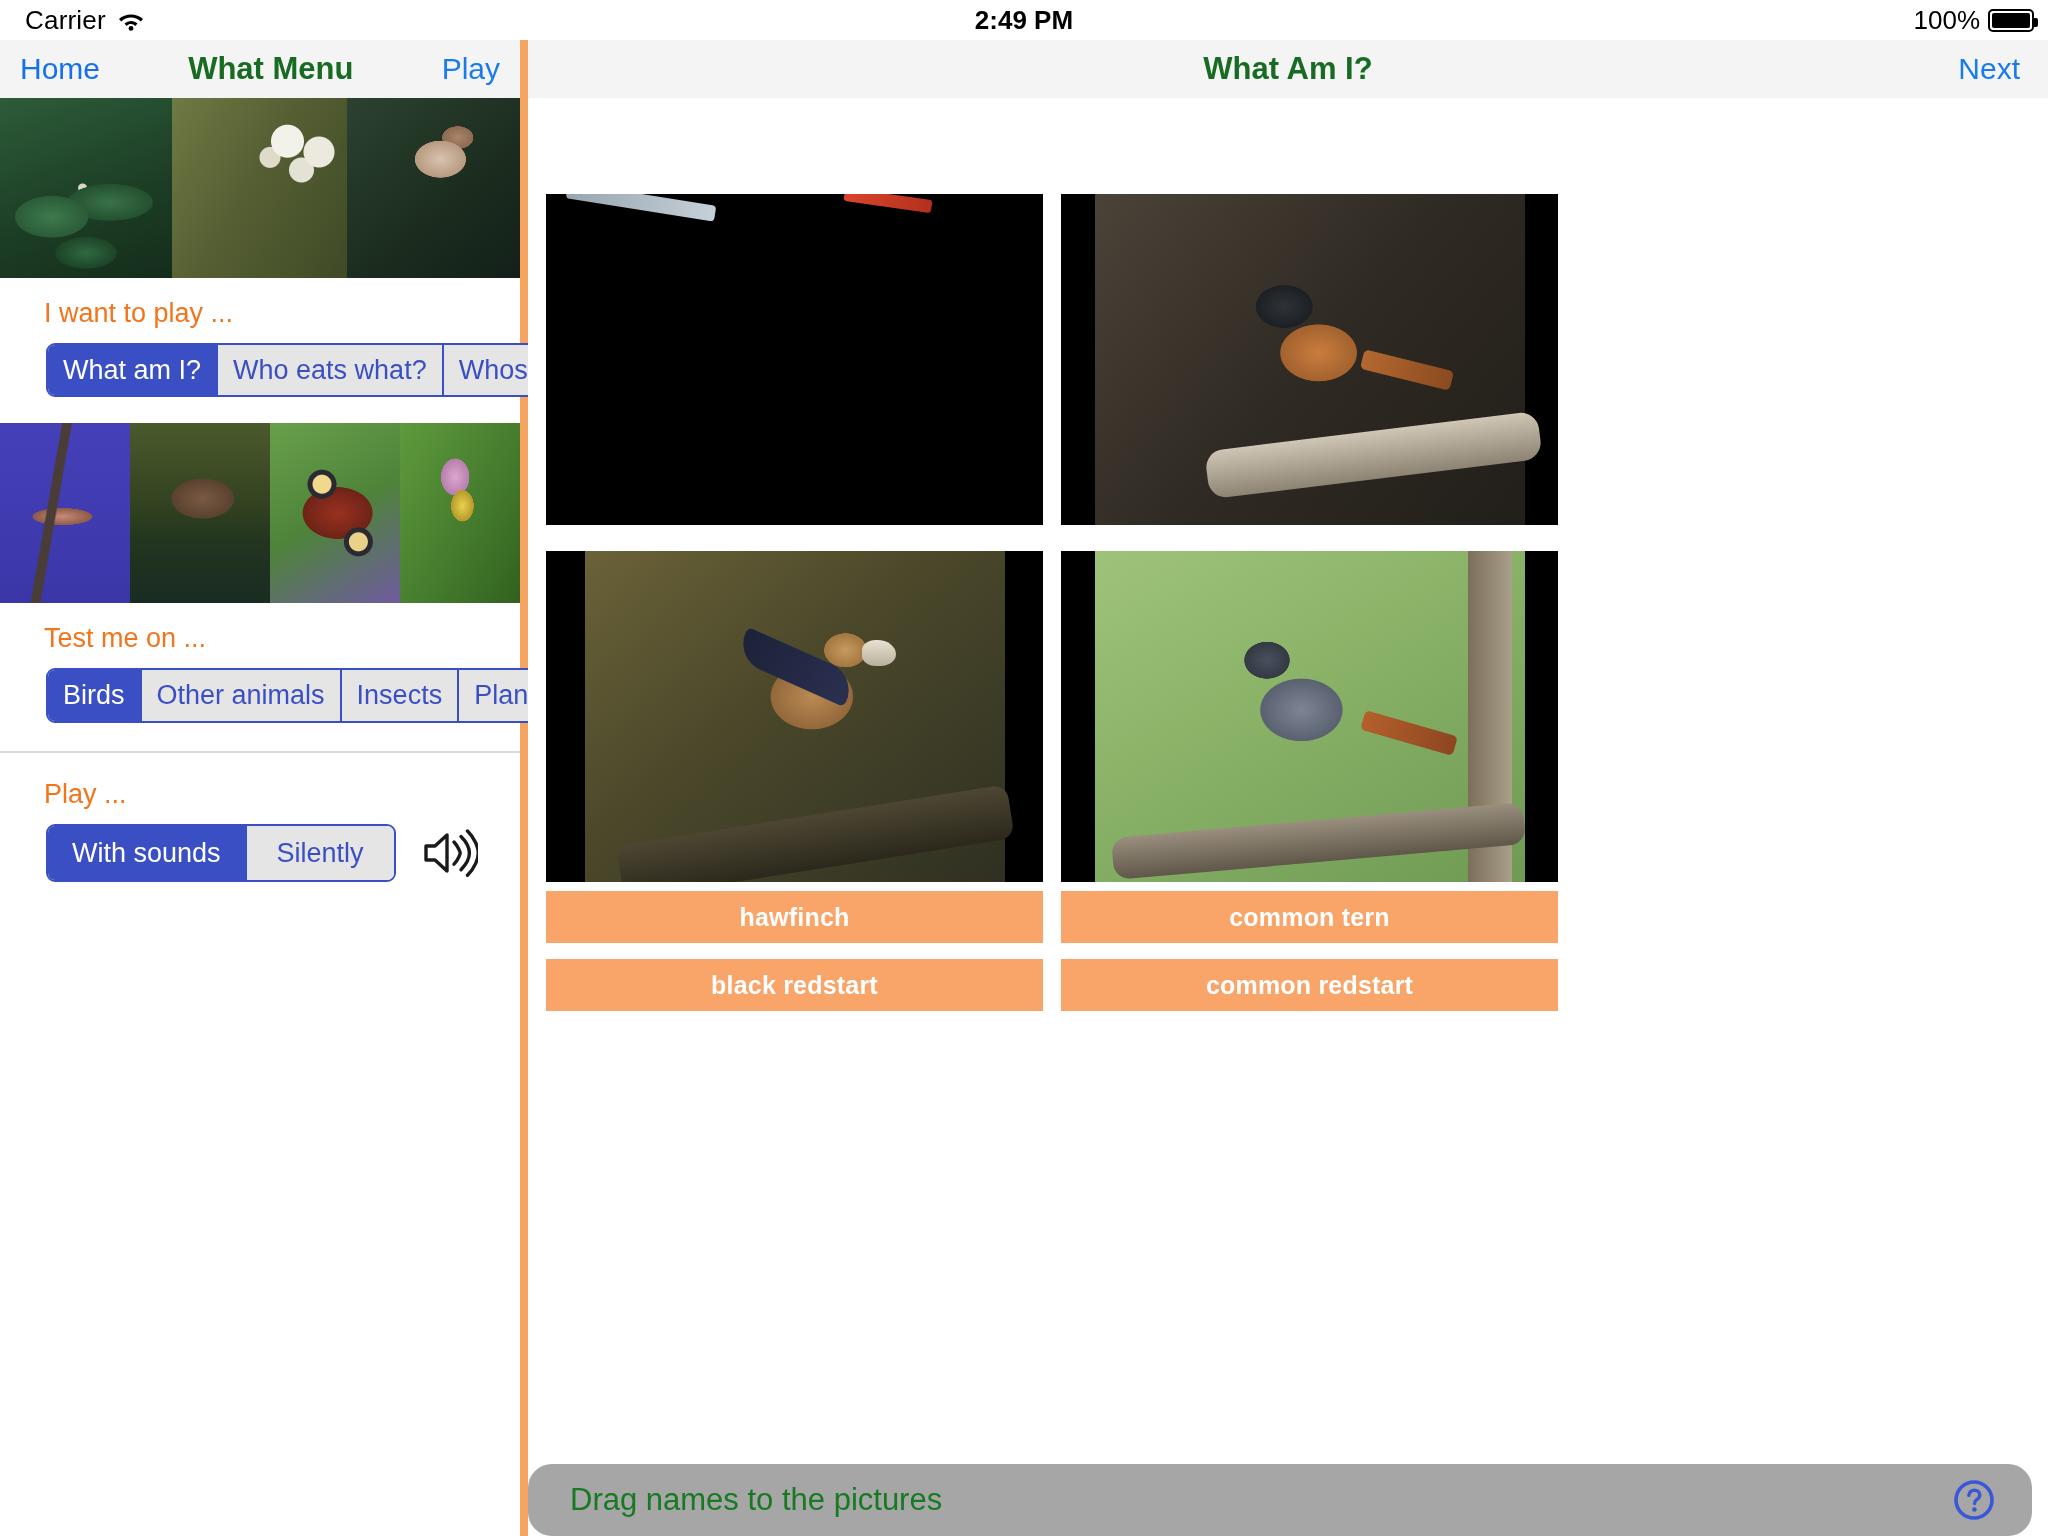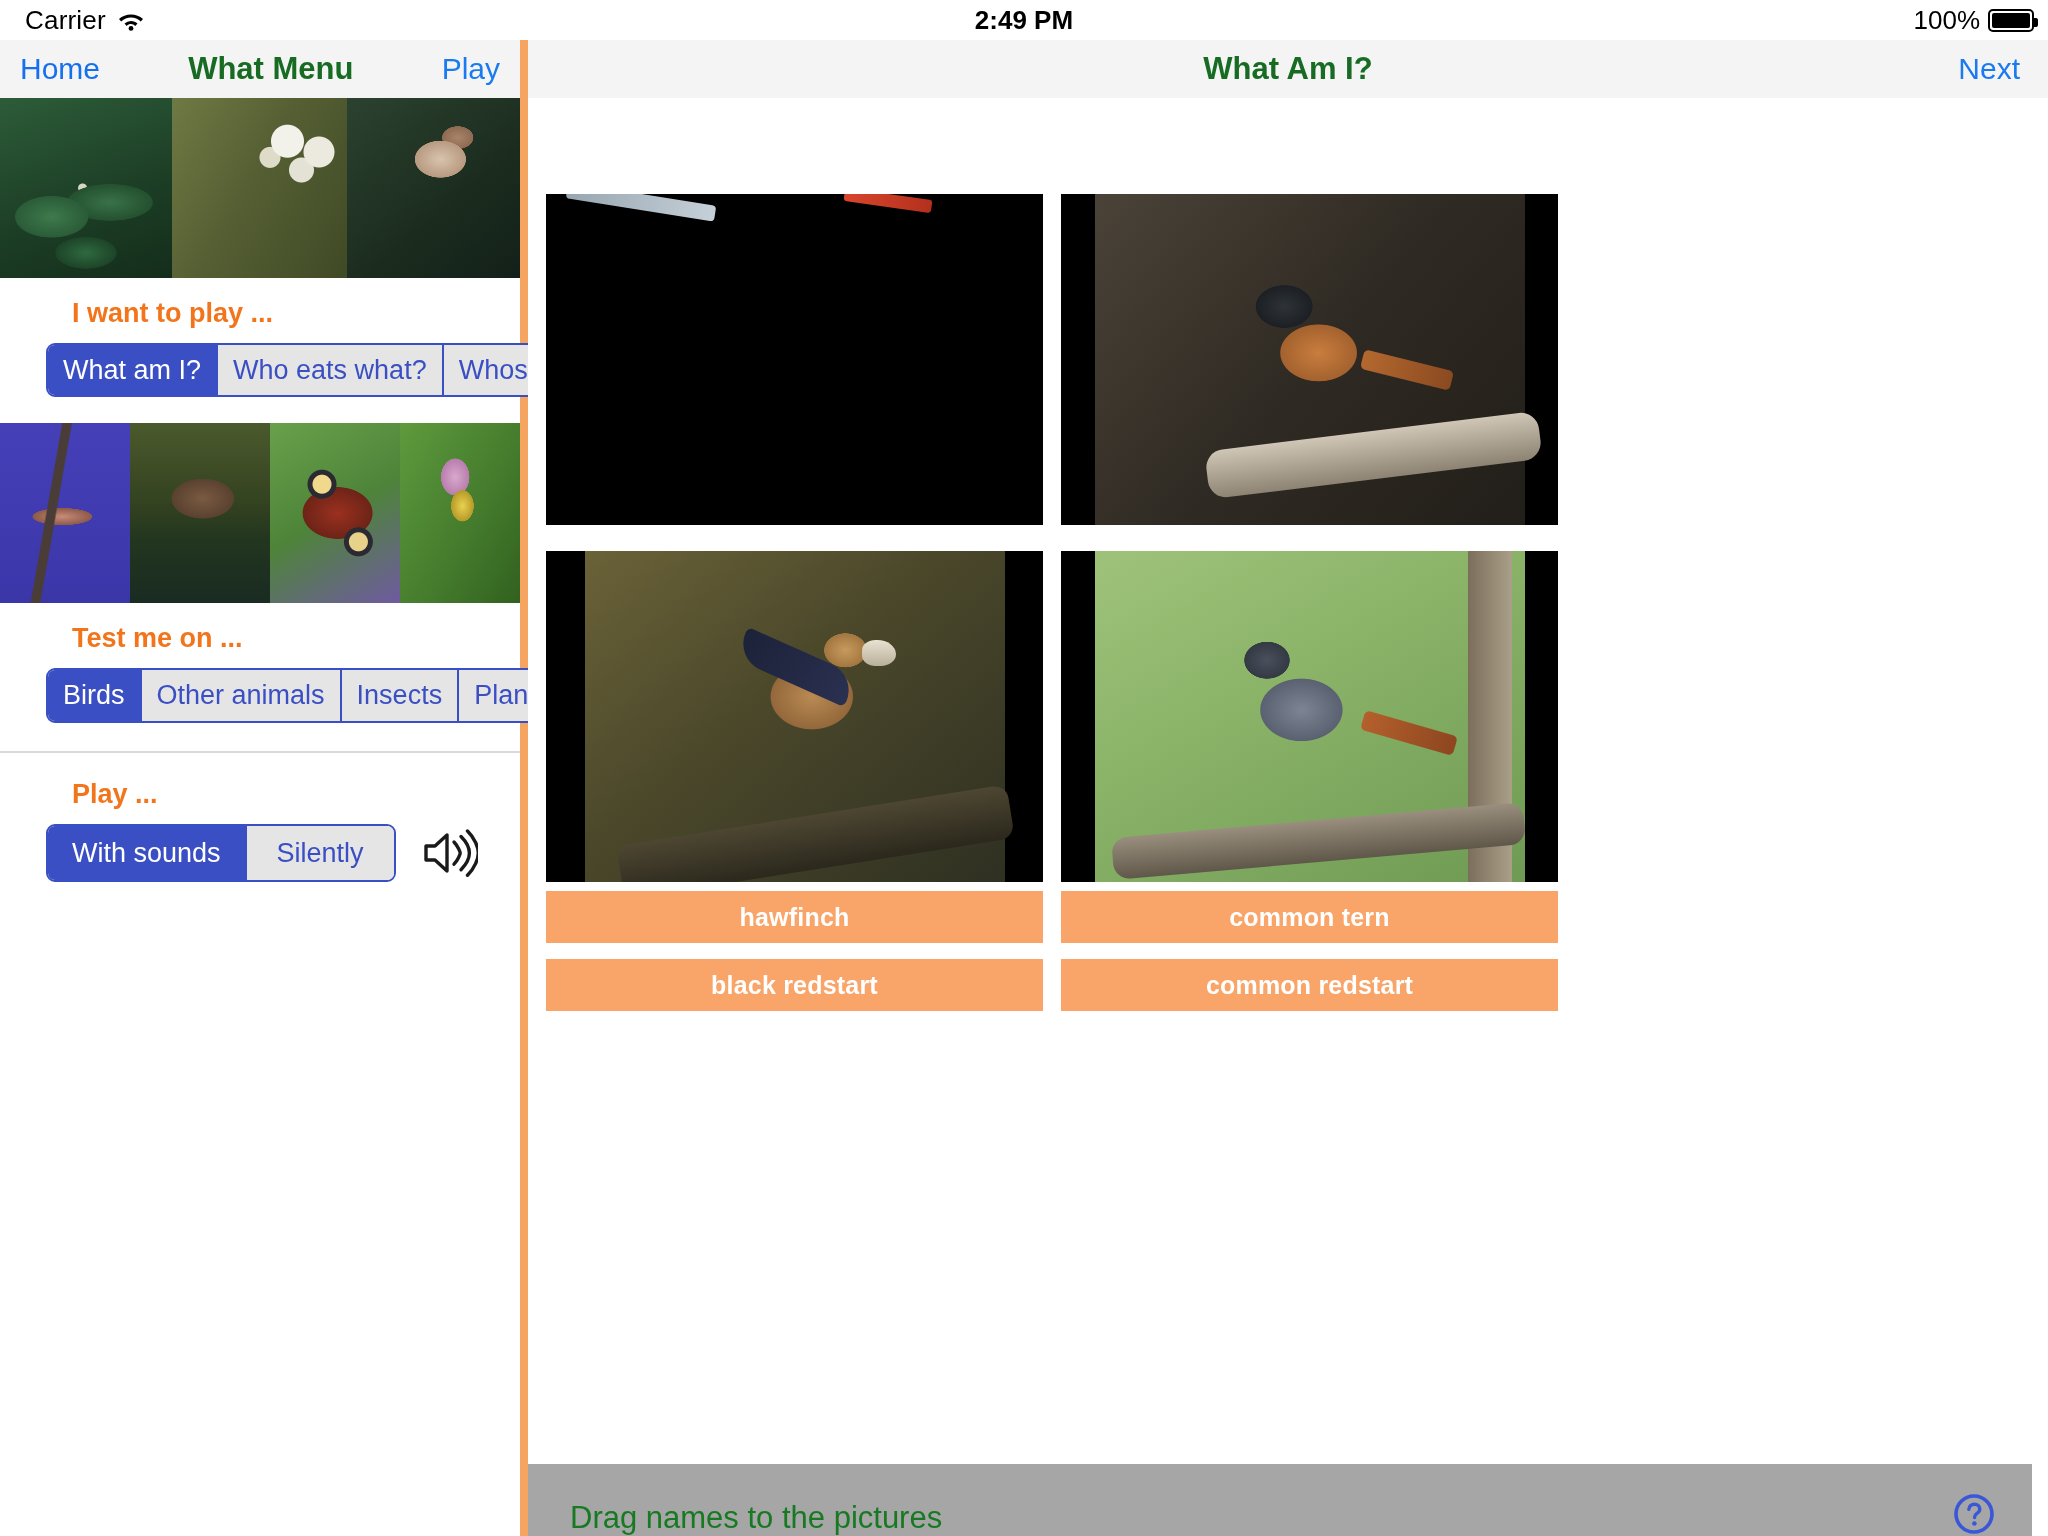--- a/index.html
+++ b/index.html
@@ -48,22 +48,22 @@
   .nav-title { font-size: 31px; font-weight: bold; color: #176b22; }
 
   .thumb-strip { display: flex; width: 520px; height: 180px; overflow: hidden; }
   .thumb { height: 180px; flex: 0 0 auto; position: relative; overflow: hidden; }
   .thumb.t1 { width: 172px; }
   .thumb.t2 { width: 175px; }
   .thumb.t3 { width: 173px; }
 
   .section { padding: 20px 0 4px 0; }
   .section-label {
-    font-size: 27px; font-weight: bold; color: #f2741b;
-    padding-left: 44px; margin-bottom: 14px; margin-left: 28px;
+    font-size: 27px; font-weight: normal; color: #f2741b;
+    padding-left: 44px; margin-bottom: 14px;
   }
   .seg {
     display: inline-flex; margin-left: 46px;
     border: 2px solid #3a4fc4; border-radius: 9px; overflow: hidden;
     background: #fff;
   }
   .seg-item {
     font-size: 27px; color: #3a4fc4; background: #e5e5e5;
     padding: 11px 15px; border-right: 2px solid #3a4fc4;
     white-space: nowrap; line-height: 1.05;
@@ -115,22 +115,23 @@
     gap: 16px 18px;
   }
   .ans-btn {
     height: 52px; background: #f9a468; color: #ffffff;
     display: flex; align-items: center; justify-content: center;
     font-size: 25px; font-weight: bold; letter-spacing: .2px;
   }
 
   .bottom-bar {
     height: 72px; background: #a6a6a6; margin: 0 16px 0 0;
-    display: flex; align-items: flex-end; position: relative;
+    display: flex; align-items: center; position: relative;
     flex: 0 0 72px;
+    border-radius: 24px;
   }
   .bottom-text { font-size: 31px; color: #177a23; padding-left: 42px; font-weight: normal; }
   .help-icon { position: absolute; right: 36px; width: 44px; height: 44px; }
 
   
   
   .ph-leaves {
     background:
       radial-gradient(ellipse 60px 34px at 30% 66%, #3e7a4c 0%, #2a5c38 60%, transparent 62%),
       radial-gradient(ellipse 70px 30px at 64% 58%, #39714a 0%, #24512f 60%, transparent 62%),

